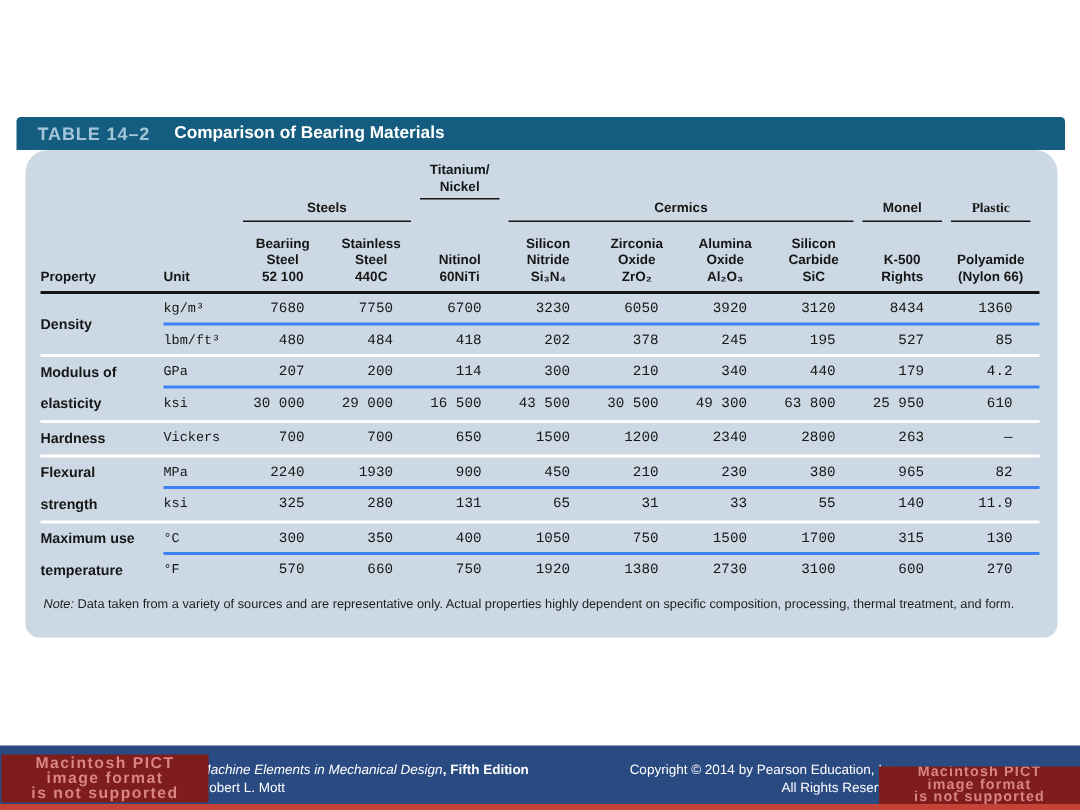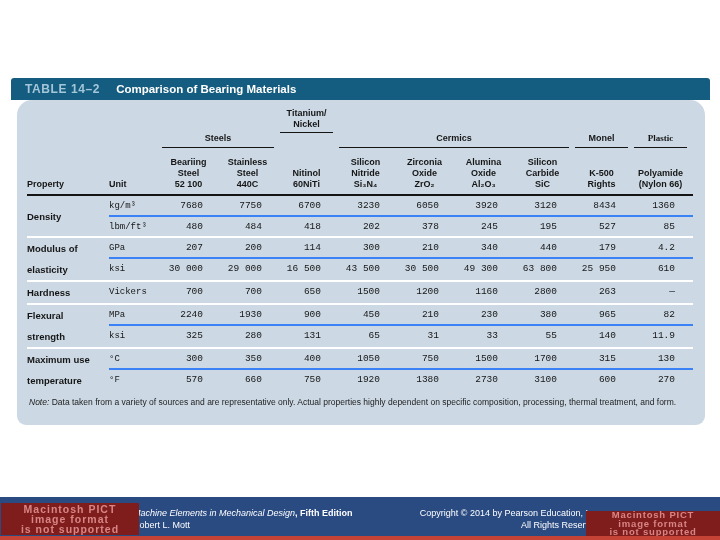--- a/index.html
+++ b/index.html
@@ -200,21 +200,21 @@
               <div class="plabel">Hardness</div>
             </div>
             <div class="rows">
               <div class="urow">
                 <div class="ucell">Vickers</div>
                 <div class="vcell">700</div>
                 <div class="vcell">700</div>
                 <div class="vcell">650</div>
                 <div class="vcell">1500</div>
                 <div class="vcell">1200</div>
-                <div class="vcell">1160</div>
+                <div class="vcell">2340</div>
                 <div class="vcell">2800</div>
                 <div class="vcell">263</div>
                 <div class="vcell">—</div>
               </div>
             </div>
           </div>
           <div class="pgroup">
             <div class="pcell">
               <div class="plabel">Flexural</div>
               <div class="plabel">strength</div>

